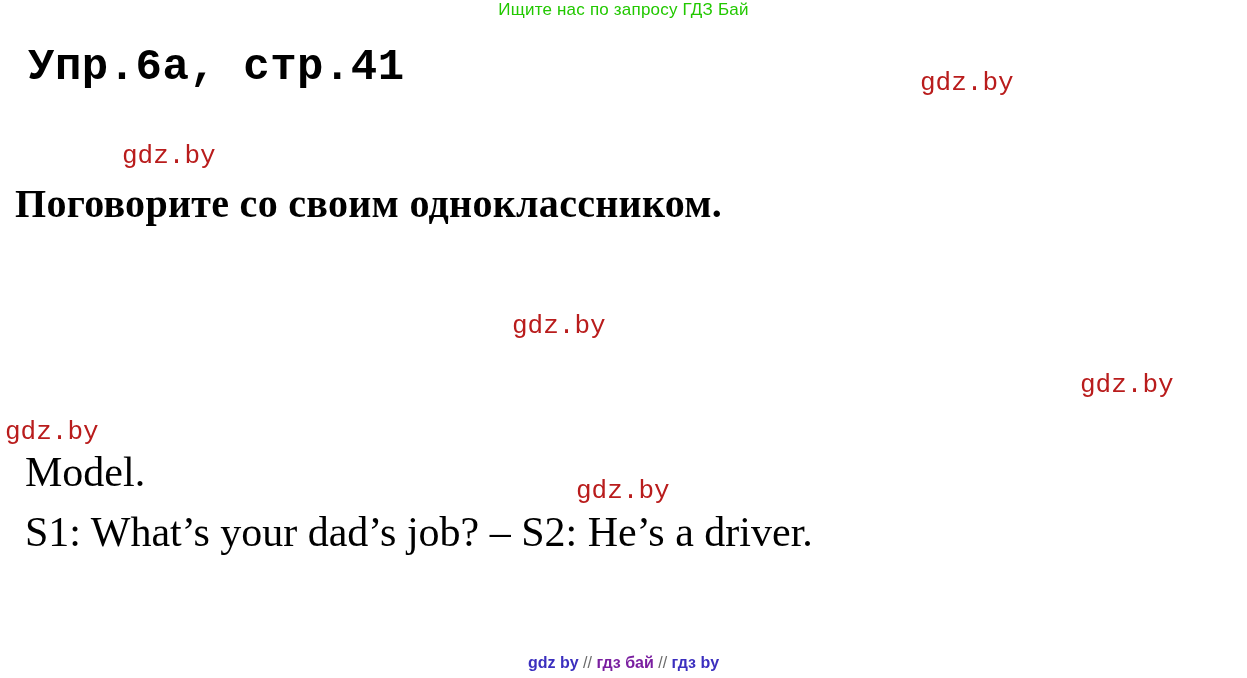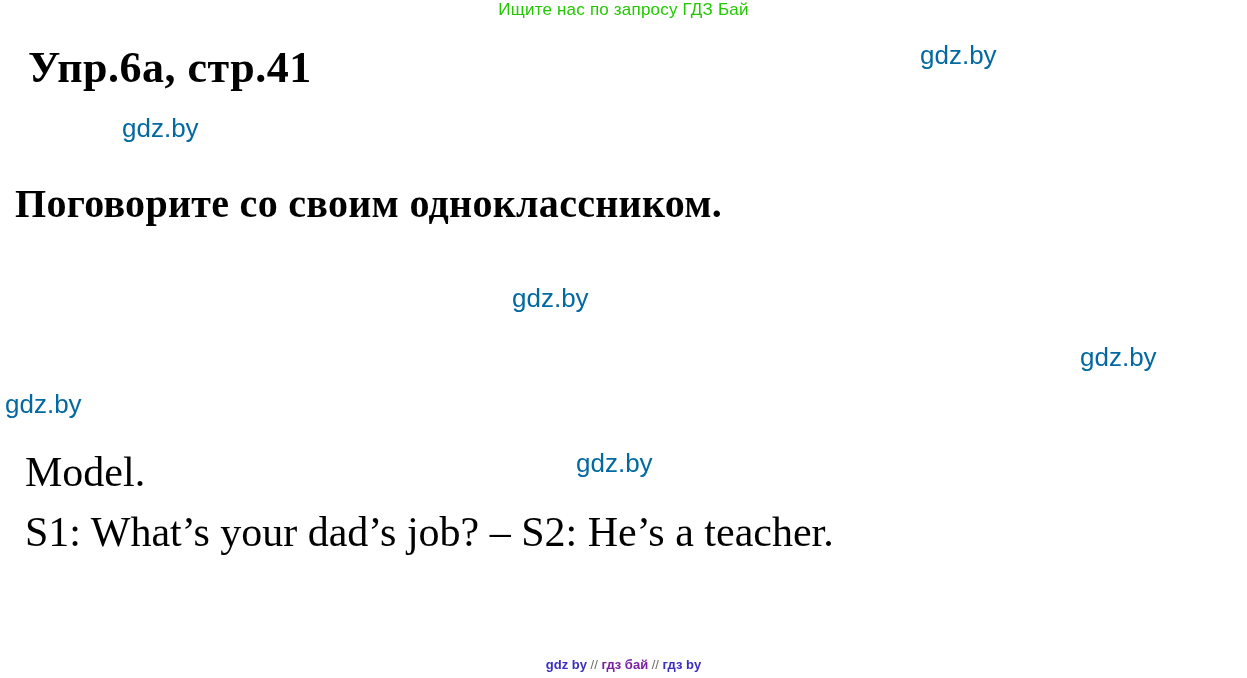--- a/index.html
+++ b/index.html
@@ -29,21 +29,21 @@
     text-align: center;
     font-family: "Liberation Sans", sans-serif;
     font-size: 17px;
     color: #22c800;
     letter-spacing: 0.2px;
   }
   .exercise-title {
     position: absolute;
     top: 42px;
     left: 28px;
-    font-family: Liberation Serif, serif;
+    font-family: Liberation Mono, monospace;
     font-weight: bold;
     font-size: 44px;
     letter-spacing: 0.5px;
     white-space: nowrap;
   }
   .task-line {
     position: absolute;
     top: 180px;
     left: 15px;
     font-family: "Liberation Serif", serif;
@@ -69,39 +69,40 @@
     font-size: 42px;
     line-height: 1.42;
     white-space: nowrap;
   }
   .answer-body div {
     margin: 0;
     padding: 0;
   }
   .wm {
     position: absolute;
-    font-family: Liberation Sans, sans-serif;
+    font-family: Liberation Mono, monospace;
     font-size: 26px;
-    color: #0369a1;
+    color: #b91c1c;
     white-space: nowrap;
+    margin-top: 28px;
   }
   .wm-1 { top: 40px;  left: 920px; }
   .wm-2 { top: 113px; left: 122px; }
   .wm-3 { top: 283px; left: 512px; }
   .wm-4 { top: 342px; left: 1080px; }
   .wm-5 { top: 389px; left: 5px; }
   .wm-6 { top: 448px; left: 576px; }
   .bottom-bar {
     position: absolute;
     bottom: 6px;
     left: 0;
     width: 1247px;
     text-align: center;
     font-family: "Liberation Sans", sans-serif;
-    font-size: 13px;
+    font-size: 16px;
     font-weight: bold;
   }
   .bb-a { color: #3b2fbf; }
   .bb-sep { color: #6b6b6b; font-weight: normal; }
   .bb-b { color: #7a1fa0; }
   .bb-c { color: #3b2fbf; }
 </style>
 </head>
 <body>
 
@@ -109,21 +110,21 @@
 
   <div class="top-banner">Ищите нас по запросу ГДЗ Бай</div>
 
   <div class="exercise-title">Упр.6a, стр.41</div>
 
   <div class="task-line">Поговорите со своим одноклассником.</div>
 
 
   <div class="answer-body">
     <div>Model.</div>
-    <div>S1: What’s your dad’s job? – S2: He’s a teacher.</div>
+    <div>S1: What’s your dad’s job? – S2: He’s a driver.</div>
   </div>
 
   <div class="wm wm-1">gdz.by</div>
   <div class="wm wm-2">gdz.by</div>
   <div class="wm wm-3">gdz.by</div>
   <div class="wm wm-4">gdz.by</div>
   <div class="wm wm-5">gdz.by</div>
   <div class="wm wm-6">gdz.by</div>
 
   <div class="bottom-bar">

